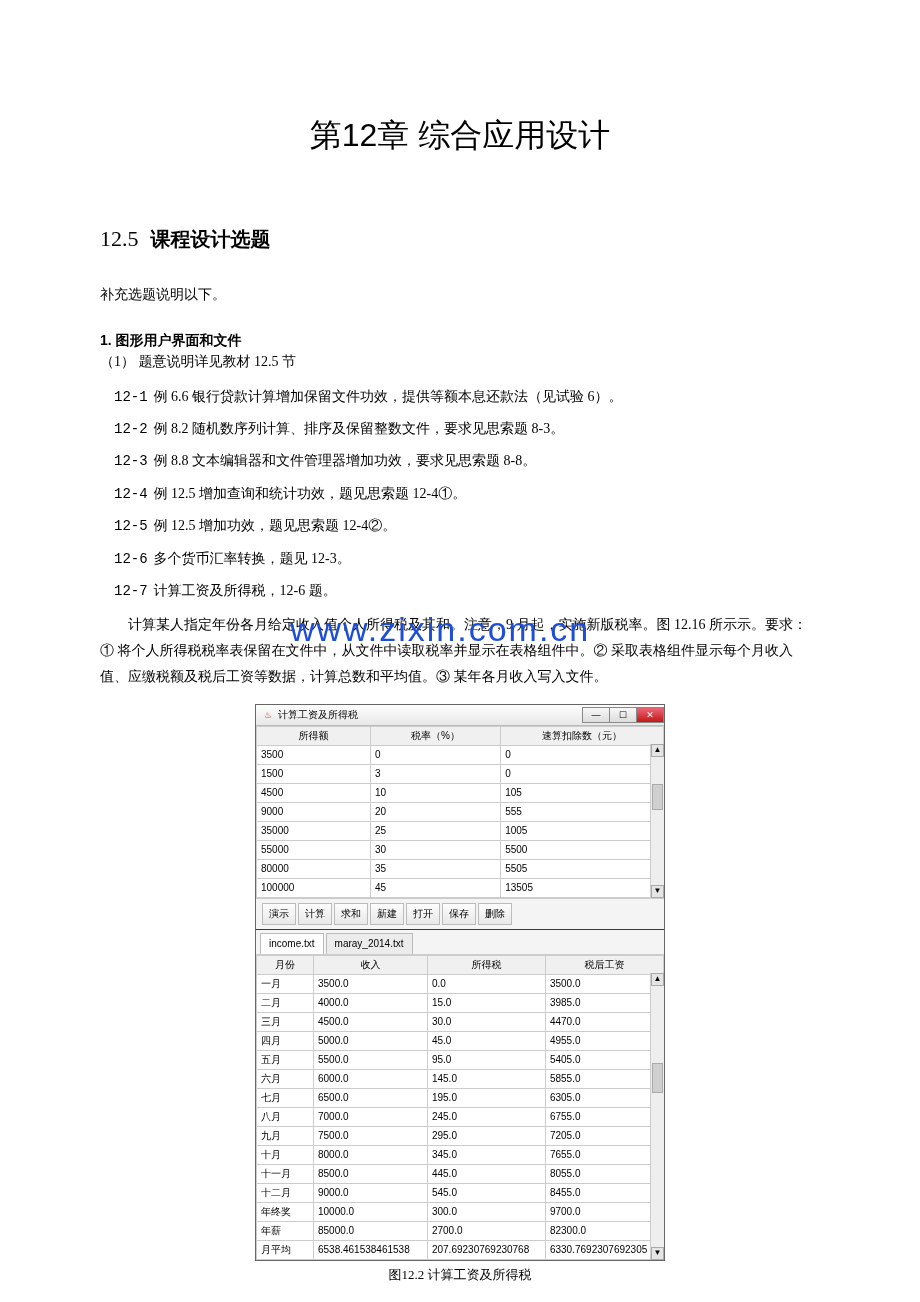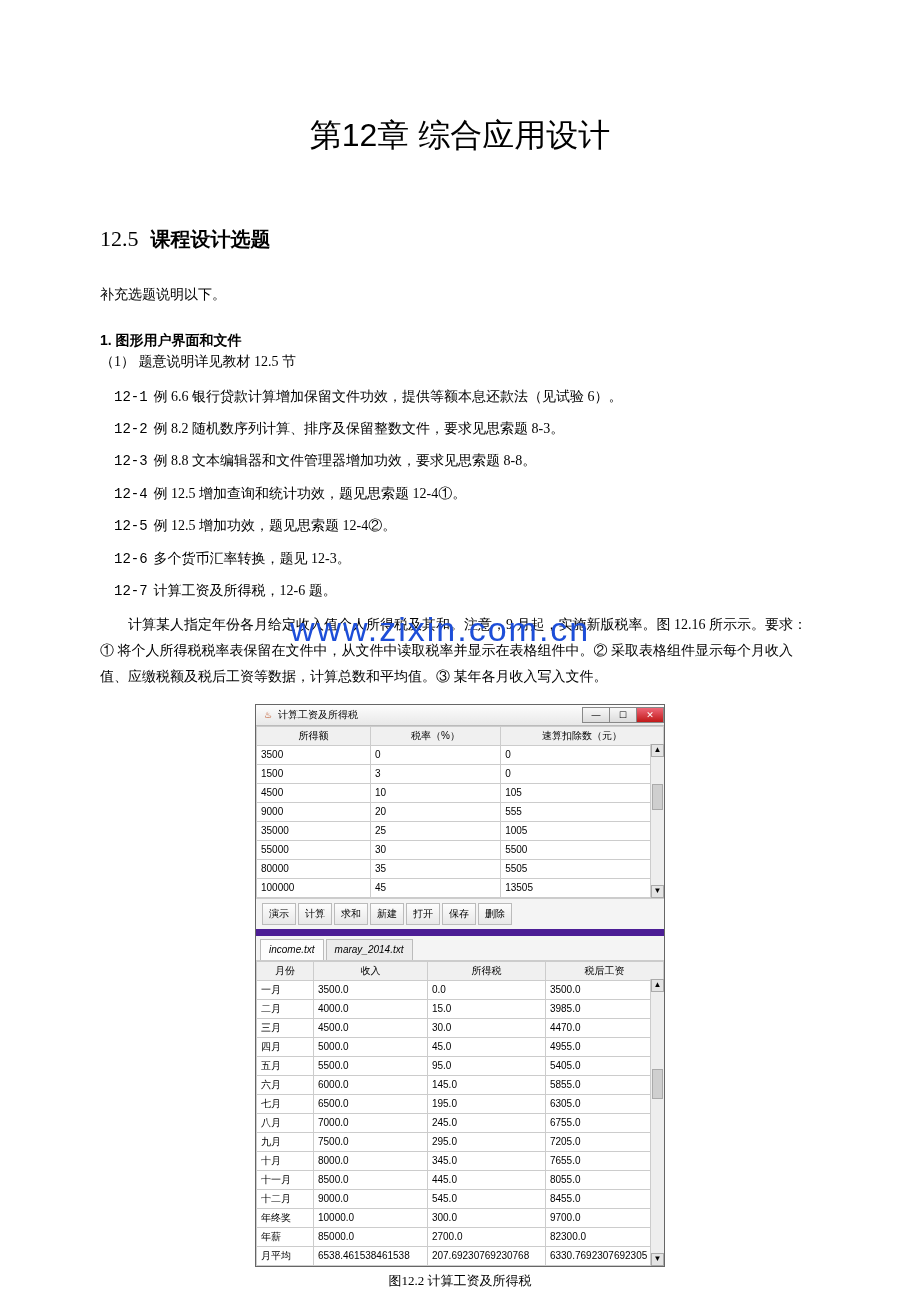--- a/index.html
+++ b/index.html
@@ -94,30 +94,30 @@
       border-left: 1px solid #ccc;
     }
     .scroll-thumb { position: absolute; left: 1px; right: 1px; background: #cfcfcf; border:1px solid #aaa; }
     .scroll-arrow { position:absolute; left:0; right:0; height:13px; background:#e4e4e4; border:1px solid #aaa; display:flex; align-items:center; justify-content:center; font-size:8px; }
     .toolbar {
       display: flex;
       gap: 2px;
       padding: 4px 6px;
       background: #f4f4f4;
       border-top: 1px solid #ccc;
-      border-bottom: 7px solid #4c1d95;
+      border-bottom: 1px solid #4c1d95;
     }
     .tool-btn {
       padding: 2px 6px;
       border: 1px solid #bbb;
       background: linear-gradient(#fdfdfd,#e8e8e8);
       font-size: 10px;
       cursor: pointer;
     }
-    .tabbar { display:flex; background:#f4f4f4; padding: 0 4px; border-bottom:1px solid #ccc;font-style:italic;}
+    .tabbar { display:flex; background:#f4f4f4; padding: 0 4px; border-bottom:1px solid #ccc;}
     .tab {
       padding: 2px 8px;
       border: 1px solid #bbb;
       border-bottom: none;
       background: #fdfdfd;
       font-size: 10px;
       margin-right: 2px;
       margin-top: 3px;
     }
     .tab.inactive { background: #ececec; }

